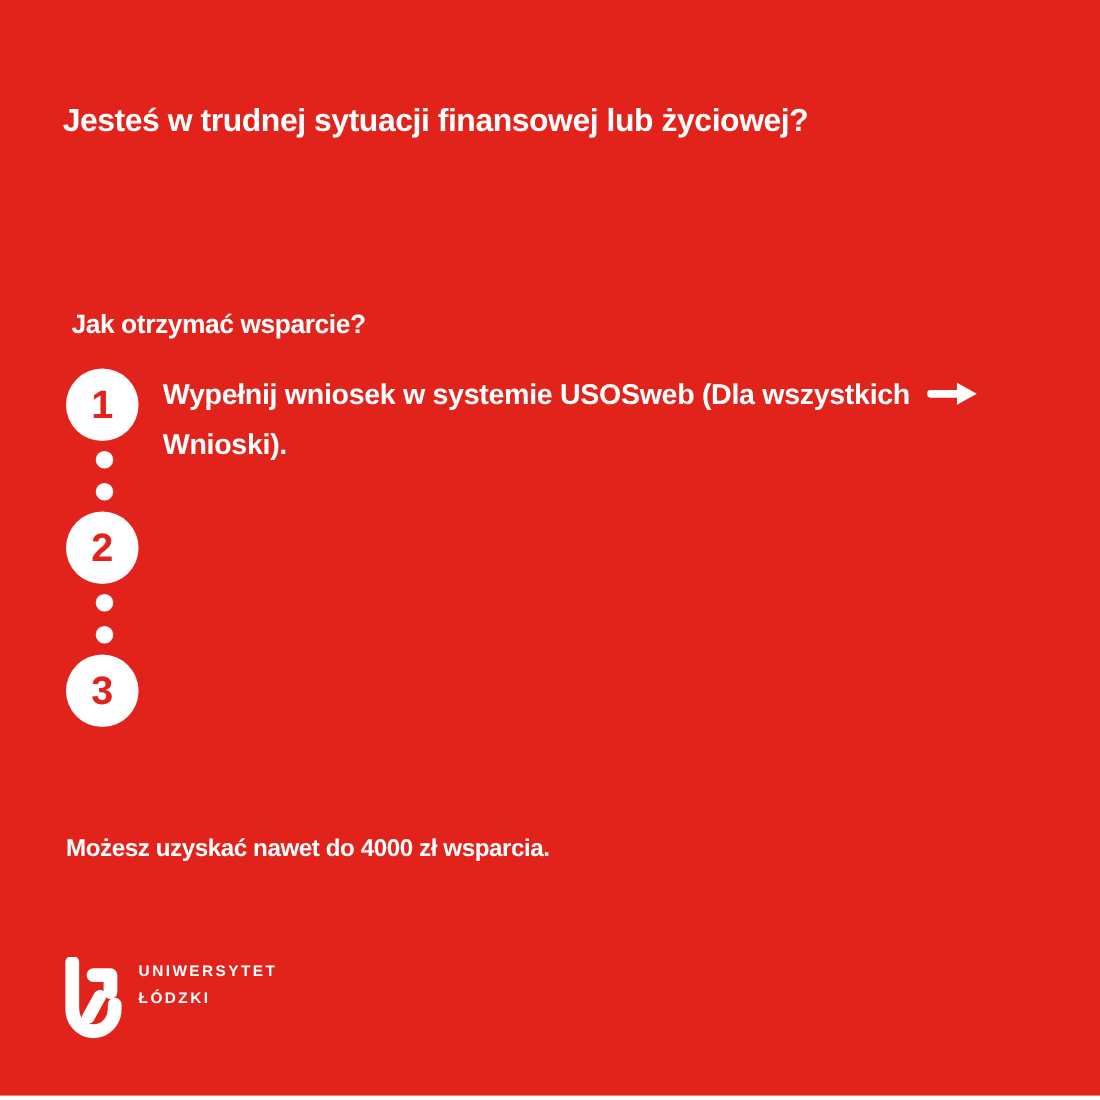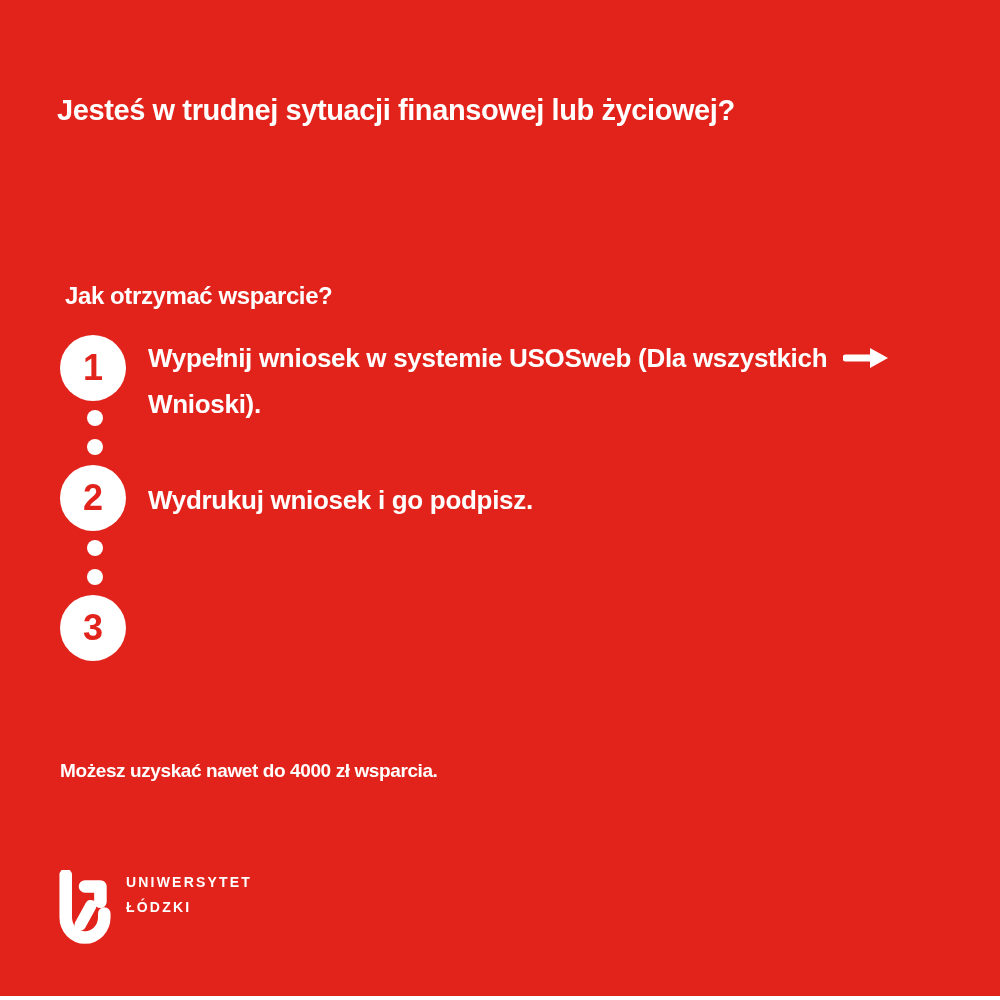--- a/index.html
+++ b/index.html
@@ -45,21 +45,21 @@
   .step-text {
     left: 148px;
     font-size: 26px; font-weight: bold;
     line-height: 46px; letter-spacing: -0.3px;
     white-space: nowrap;
   }
   .step-line { display: flex; align-items: center; height: 46px; }
   .arrow-icon-wrap { margin-left: 16px; display: inline-flex; }
   .note {
     left: 60px; top: 751px;
-    font-size: 19px; font-weight: bold;
+    font-size: 22px; font-weight: bold;
     line-height: 40px; letter-spacing: -0.4px;
     white-space: nowrap;
   }
   .footer { left: 56px; top: 870px; display: flex; }
   .logo-mark { width: 58px; height: 81px; }
   .logo-text {
     margin-left: 12px; 
     font-size: 14px; font-weight: bold;
     letter-spacing: 2.2px; line-height: 25px;
     white-space: nowrap;
@@ -91,23 +91,20 @@
     </div>
     <div class="step-line">Wnioski).</div>
   </div>
 
   <div class="abs connector-dot" style="top:410px"></div>
   <div class="abs connector-dot" style="top:439px"></div>
 
   <div class="abs step-circle" style="top:465px">
     <span>2</span>
   </div>
-  <div class="abs step-text" style="top:477px">
-    <div class="step-line">Wydrukuj wniosek i go podpisz.</div>
-  </div>
 
   <div class="abs connector-dot" style="top:540px"></div>
   <div class="abs connector-dot" style="top:569px"></div>
 
   <div class="abs step-circle" style="top:595px">
     <span>3</span>
   </div>
 
   <div class="abs note">Możesz uzyskać nawet do 4000 zł wsparcia.</div>
 

